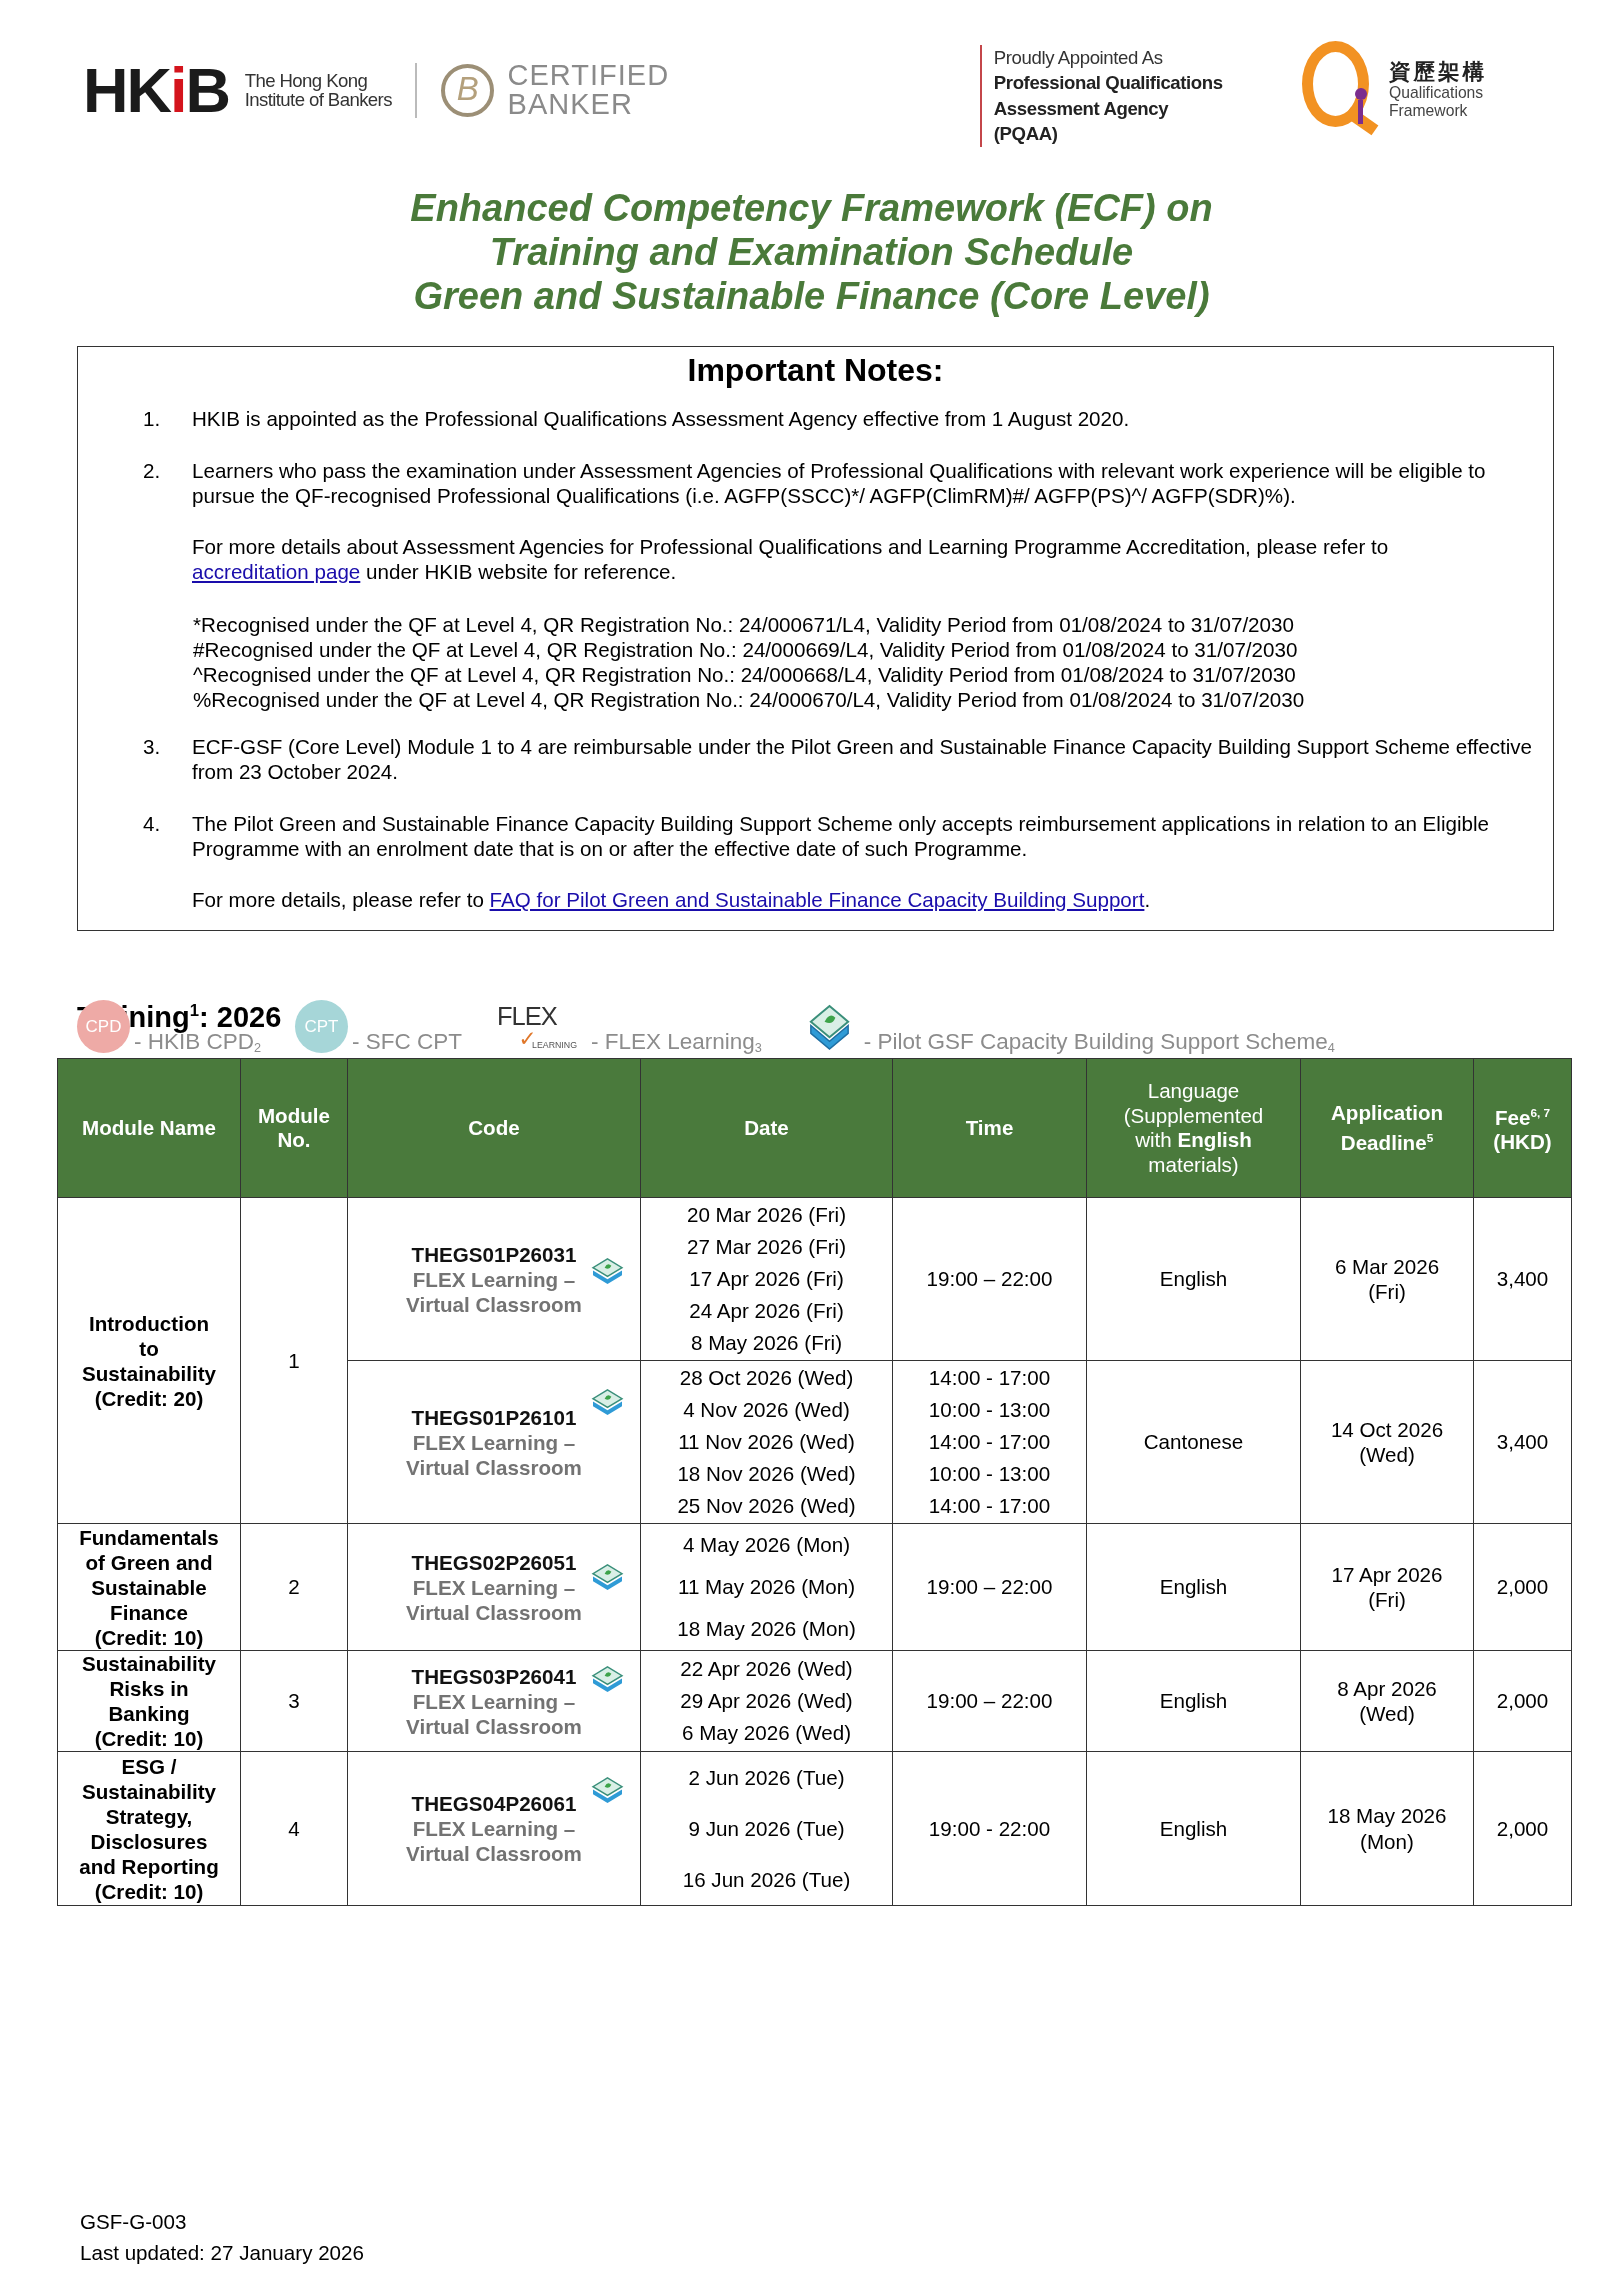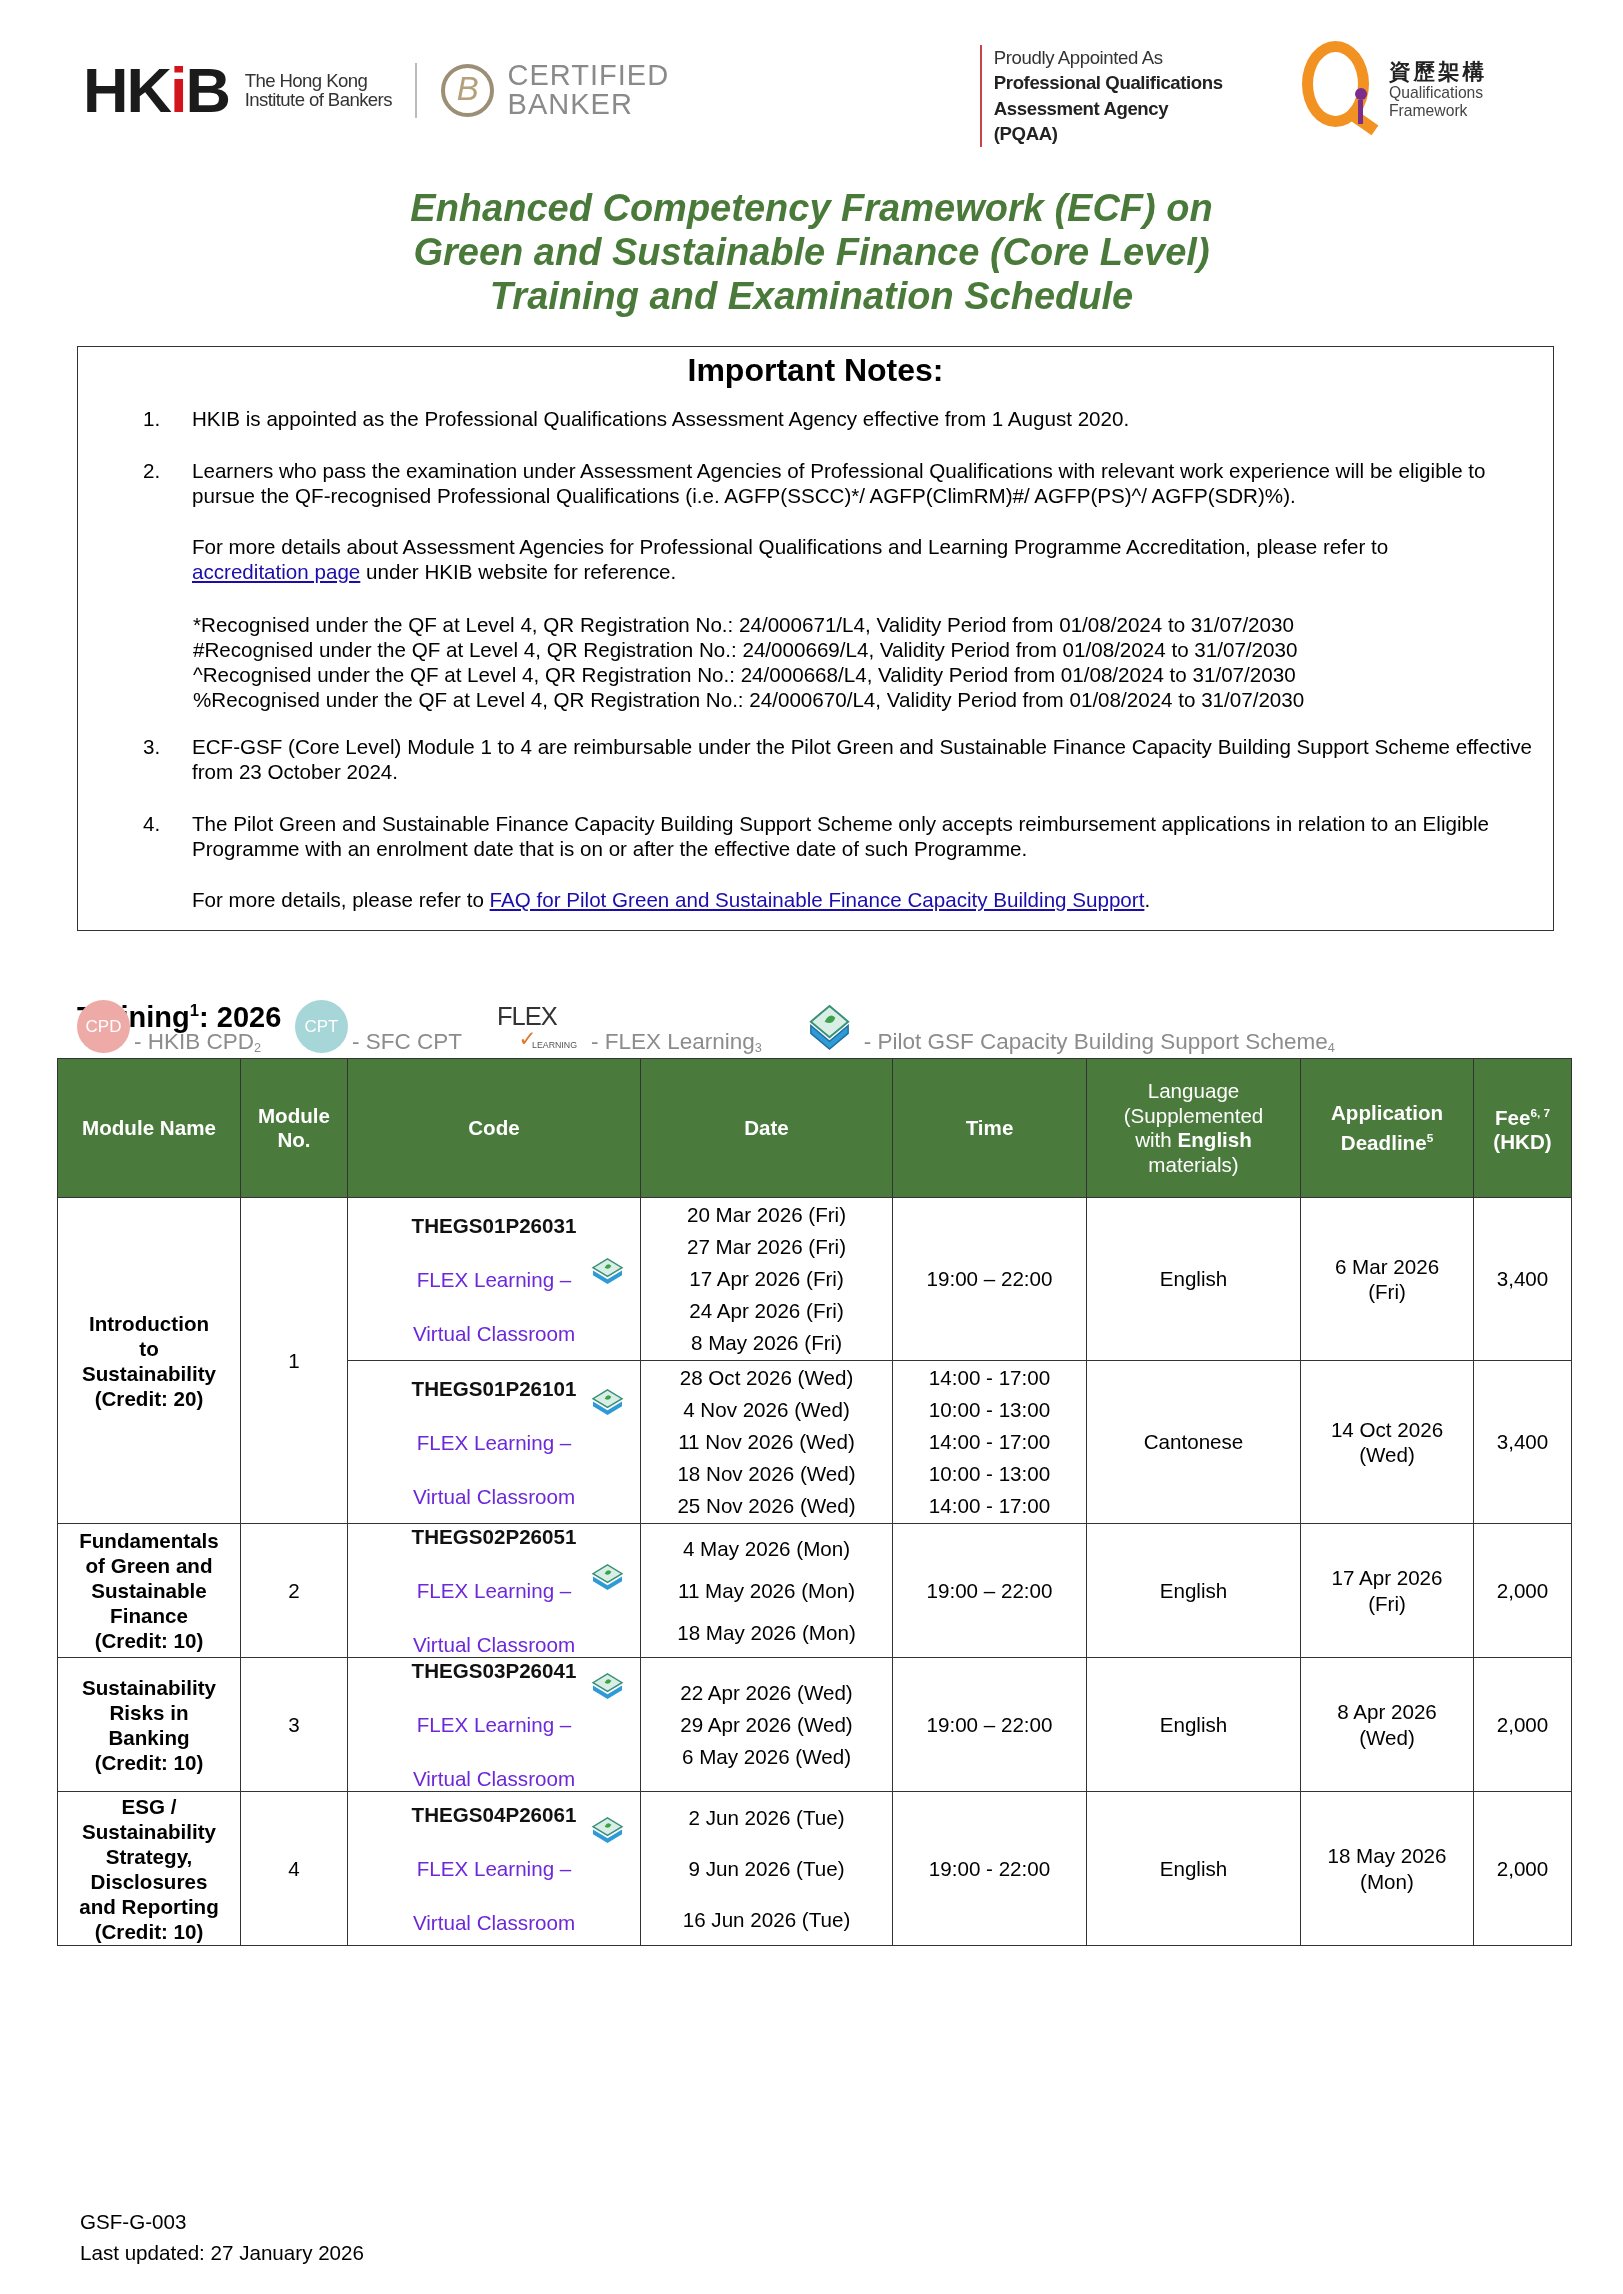--- a/index.html
+++ b/index.html
@@ -56,21 +56,21 @@
 
   
   table.sched { position: absolute; left: 57px; top: 1058px; border-collapse: collapse; table-layout: fixed; width: 1513px; }
   table.sched th, table.sched td { border: 1.5px solid #333; text-align: center; vertical-align: middle; font-size: 20.6px; }
   table.sched th { background: #4a7a3c; color: #fff; font-weight: bold; font-size: 20.6px; line-height: 24.5px; height: 139px; }
   table.sched th.lang { font-weight: normal; }
   table.sched th sup { font-size: 11.8px; }
   td.mod { font-weight: bold; line-height: 25px; padding: 0 3.9px; }
   td.code { line-height: 25px; position: relative; }
   td.code .c { font-weight: bold; color: #111; }
-  td.code .fl { font-weight: normal; color: #6d28d9; margin-top: 29px; }
+  td.code .fl { font-weight: bold; color: #737373; }
   td.code .ic { position: absolute; right: 13.7px; }
   td.dates div, td.times div { line-height: 32px; }
   td.deadline { line-height: 25.5px; }
   .footer { position: absolute; left: 80px; top: 2206px; font-size: 20.6px; line-height: 31px; }
 </style>
 </head>
 <body>
 
 <div class="hdr">
   <div class="hkib">
@@ -100,22 +100,22 @@
   </div>
   <div class="qf-text">
     <div class="zh">資歷架構</div>
     <div>Qualifications</div>
     <div>Framework</div>
   </div>
 </div>
 
 <div class="title">
   <div>Enhanced Competency Framework (ECF) on</div>
+  <div>Training and Examination Schedule</div>
   <div>Green and Sustainable Finance (Core Level)</div>
-  <div>Training and Examination Schedule</div>
 </div>
 
 <div class="notes">
   <h2>Important Notes:</h2>
 
   <div class="note" style="top:60px;">
     <span class="num">1.</span>
     <span class="txt">HKIB is appointed as the Professional Qualifications Assessment Agency effective from 1 August 2020.</span>
   </div>
 

